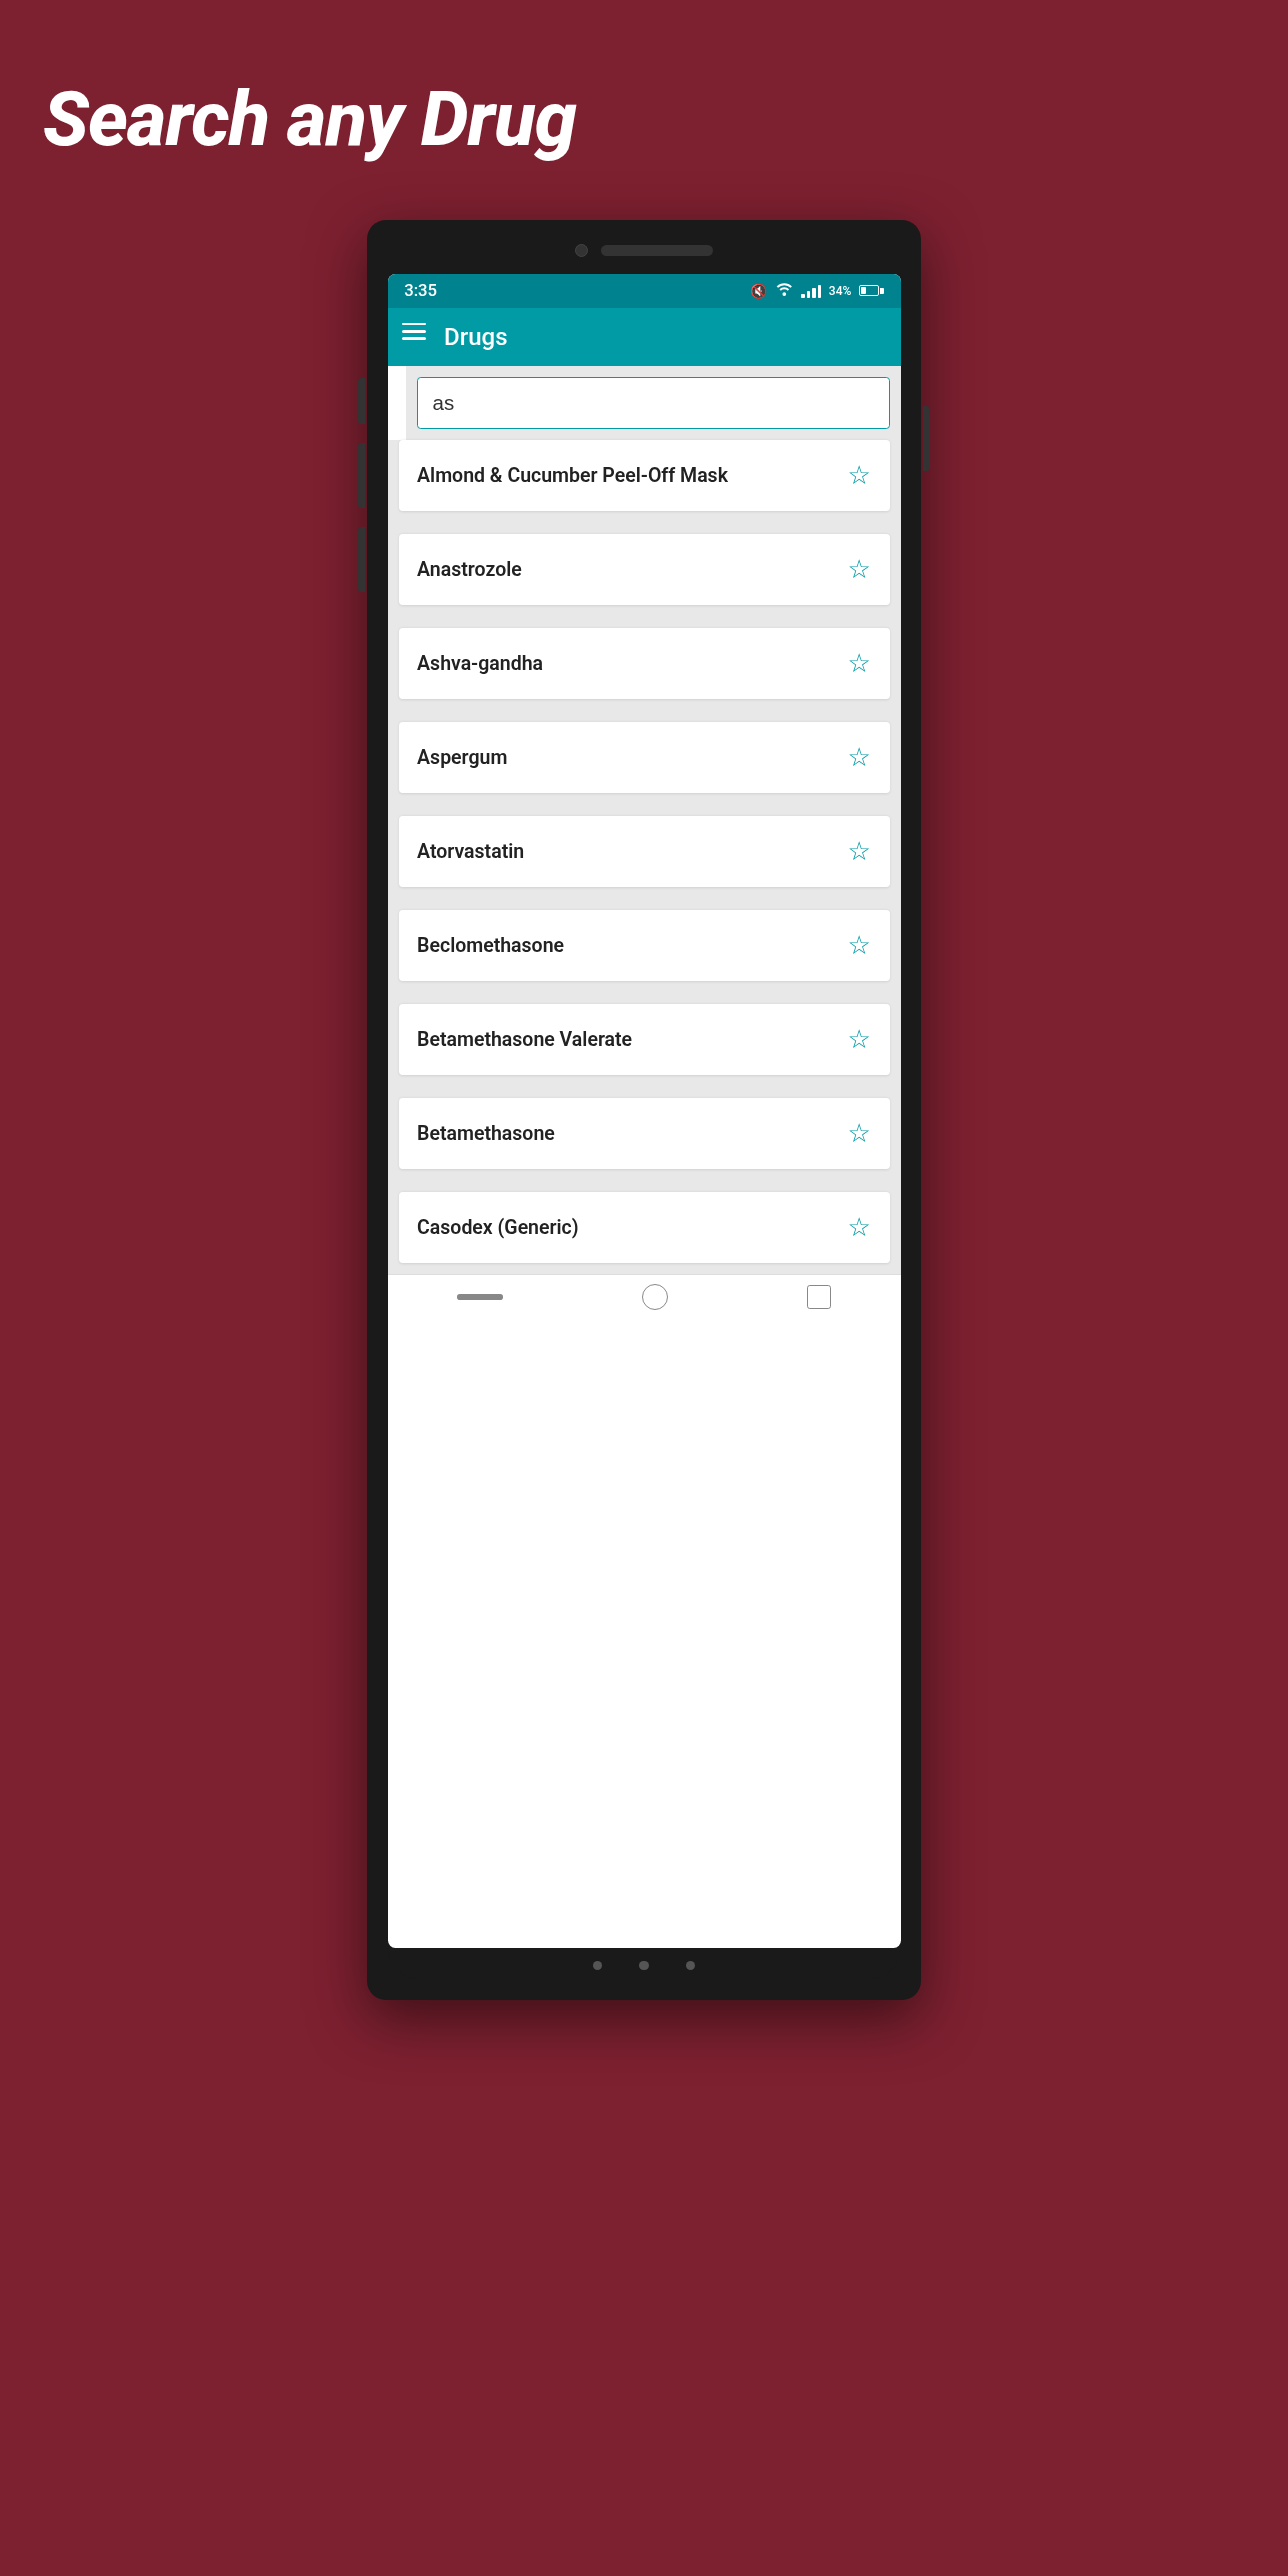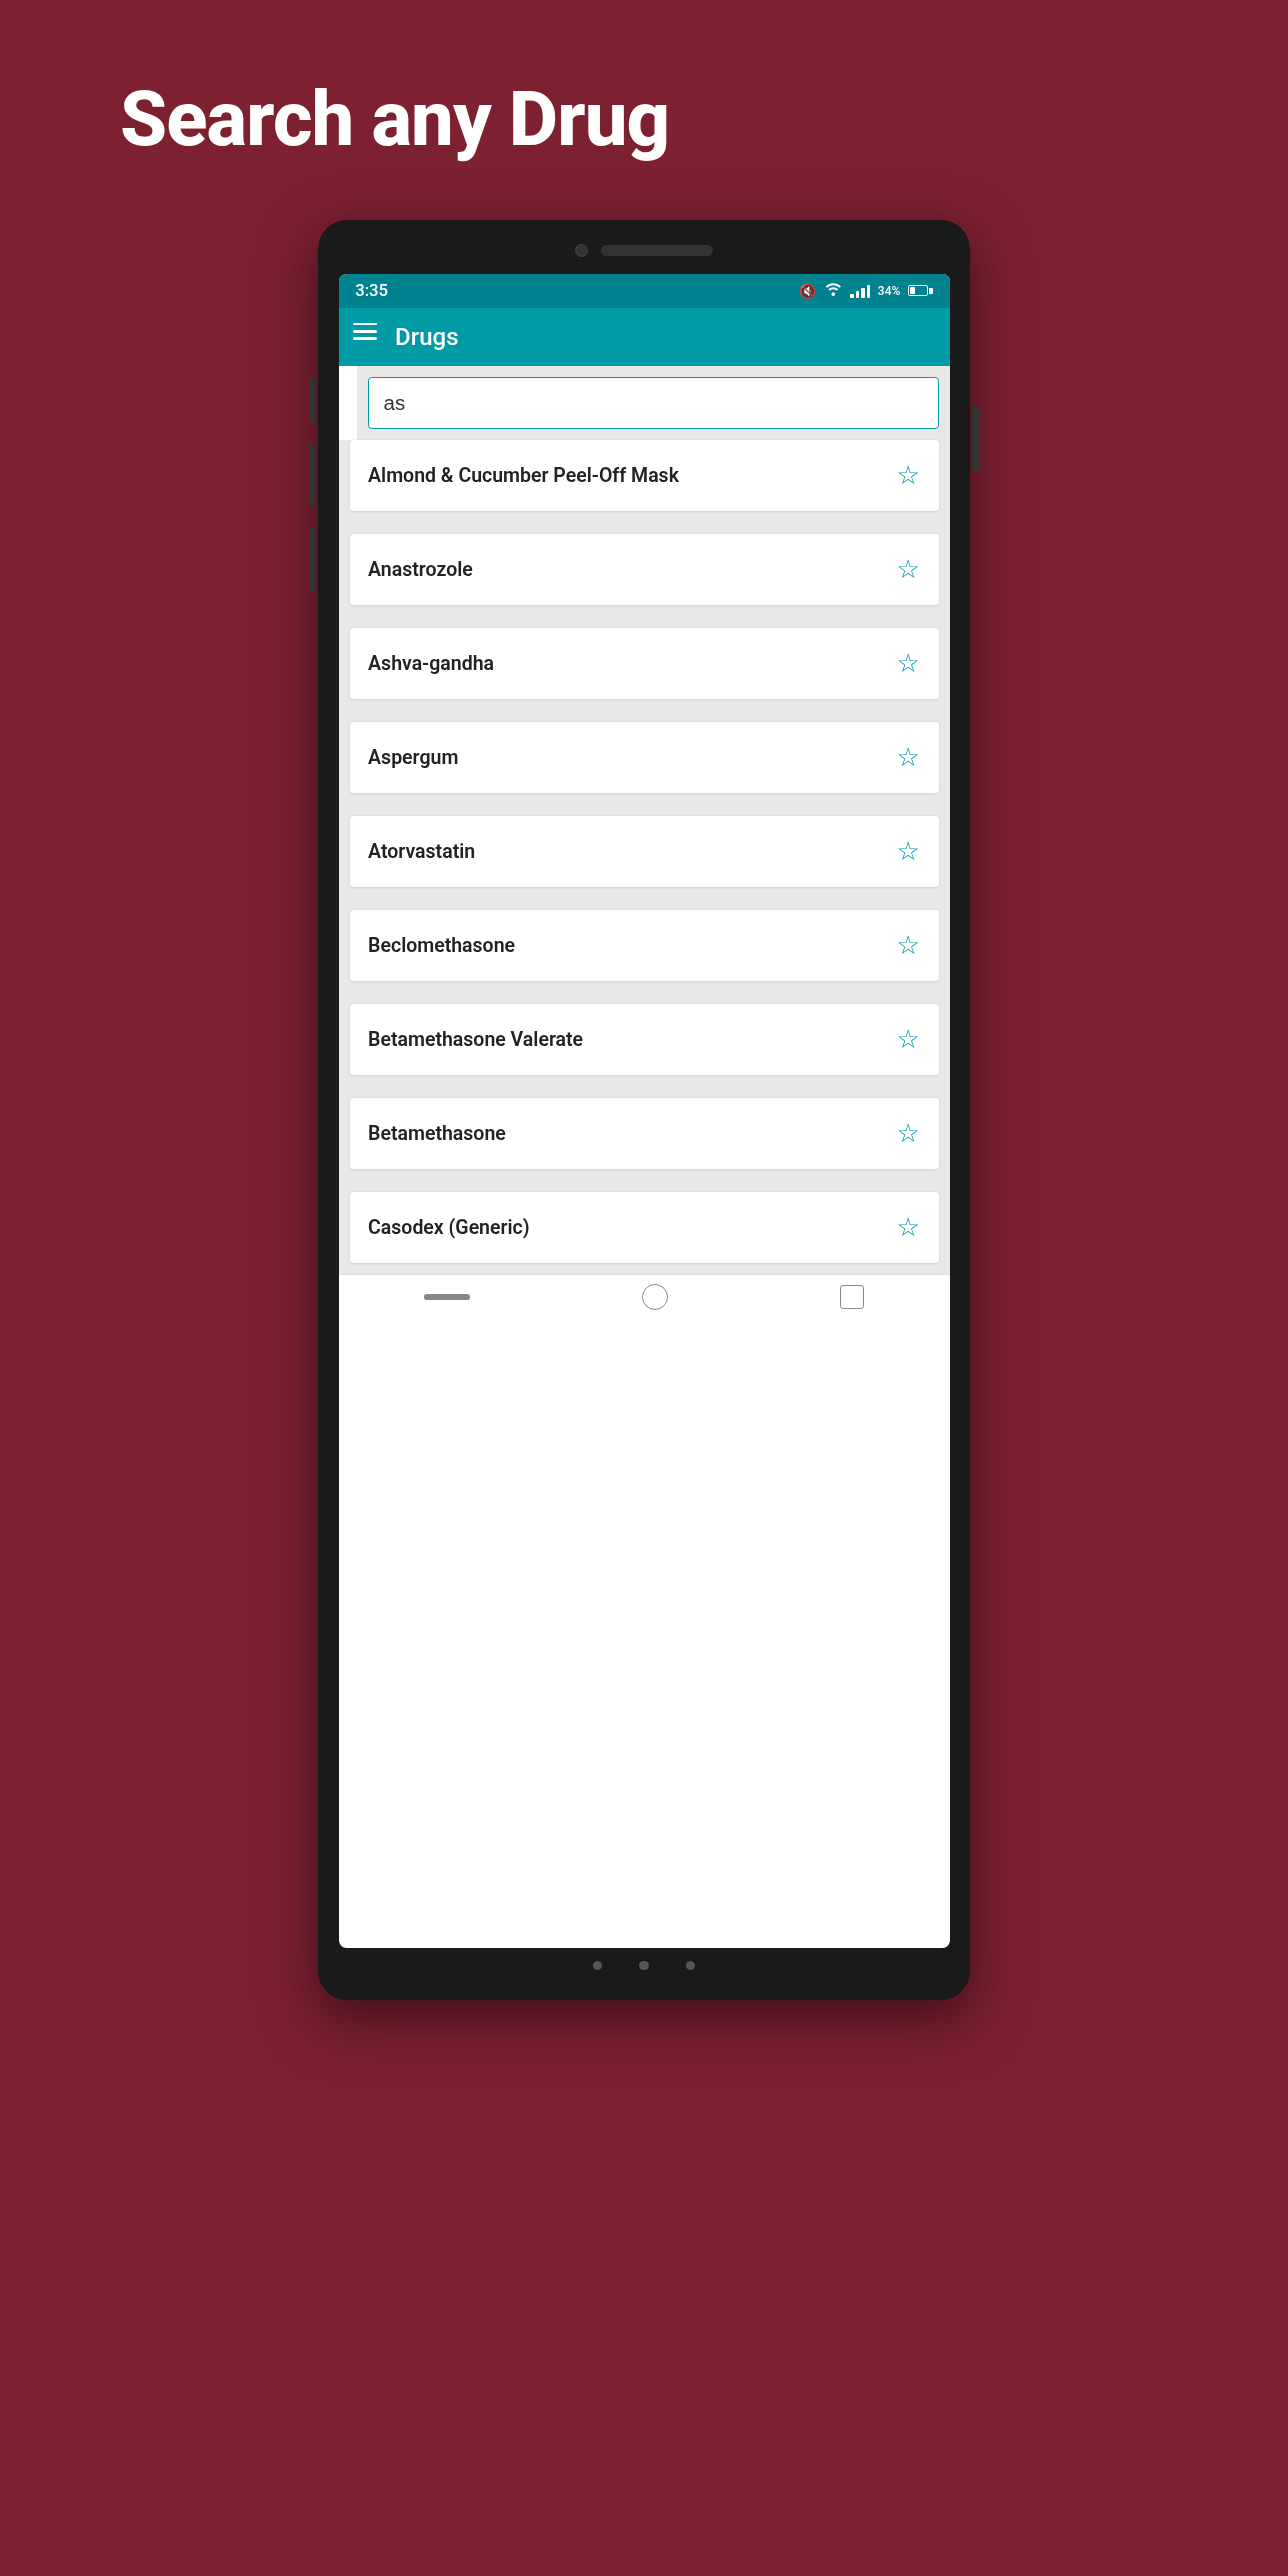--- a/index.html
+++ b/index.html
@@ -16,29 +16,30 @@
       overflow: hidden;
     }
 
     .page-title {
       color: #fff;
       font-size: 76px;
       font-weight: 800;
       margin-top: 74px;
       margin-bottom: 56px;
       align-self: flex-start;
-      padding-left: 120px;
+      padding-left: 43px;
       letter-spacing: -0.9px;
+      font-style: italic;
     }
 
     
     .phone-shell {
-      width: 652px;
+      width: 554px;
       background: #1a1a1a;
-      border-radius: 29px;
+      border-radius: 19px;
       padding: 20.5px;
       box-shadow: 0 18.6px 56px rgba(0,0,0,0.5);
       position: relative;
     }
 
     .phone-top-bar {
       display: flex;
       justify-content: center;
       align-items: center;
       gap: 13px;

